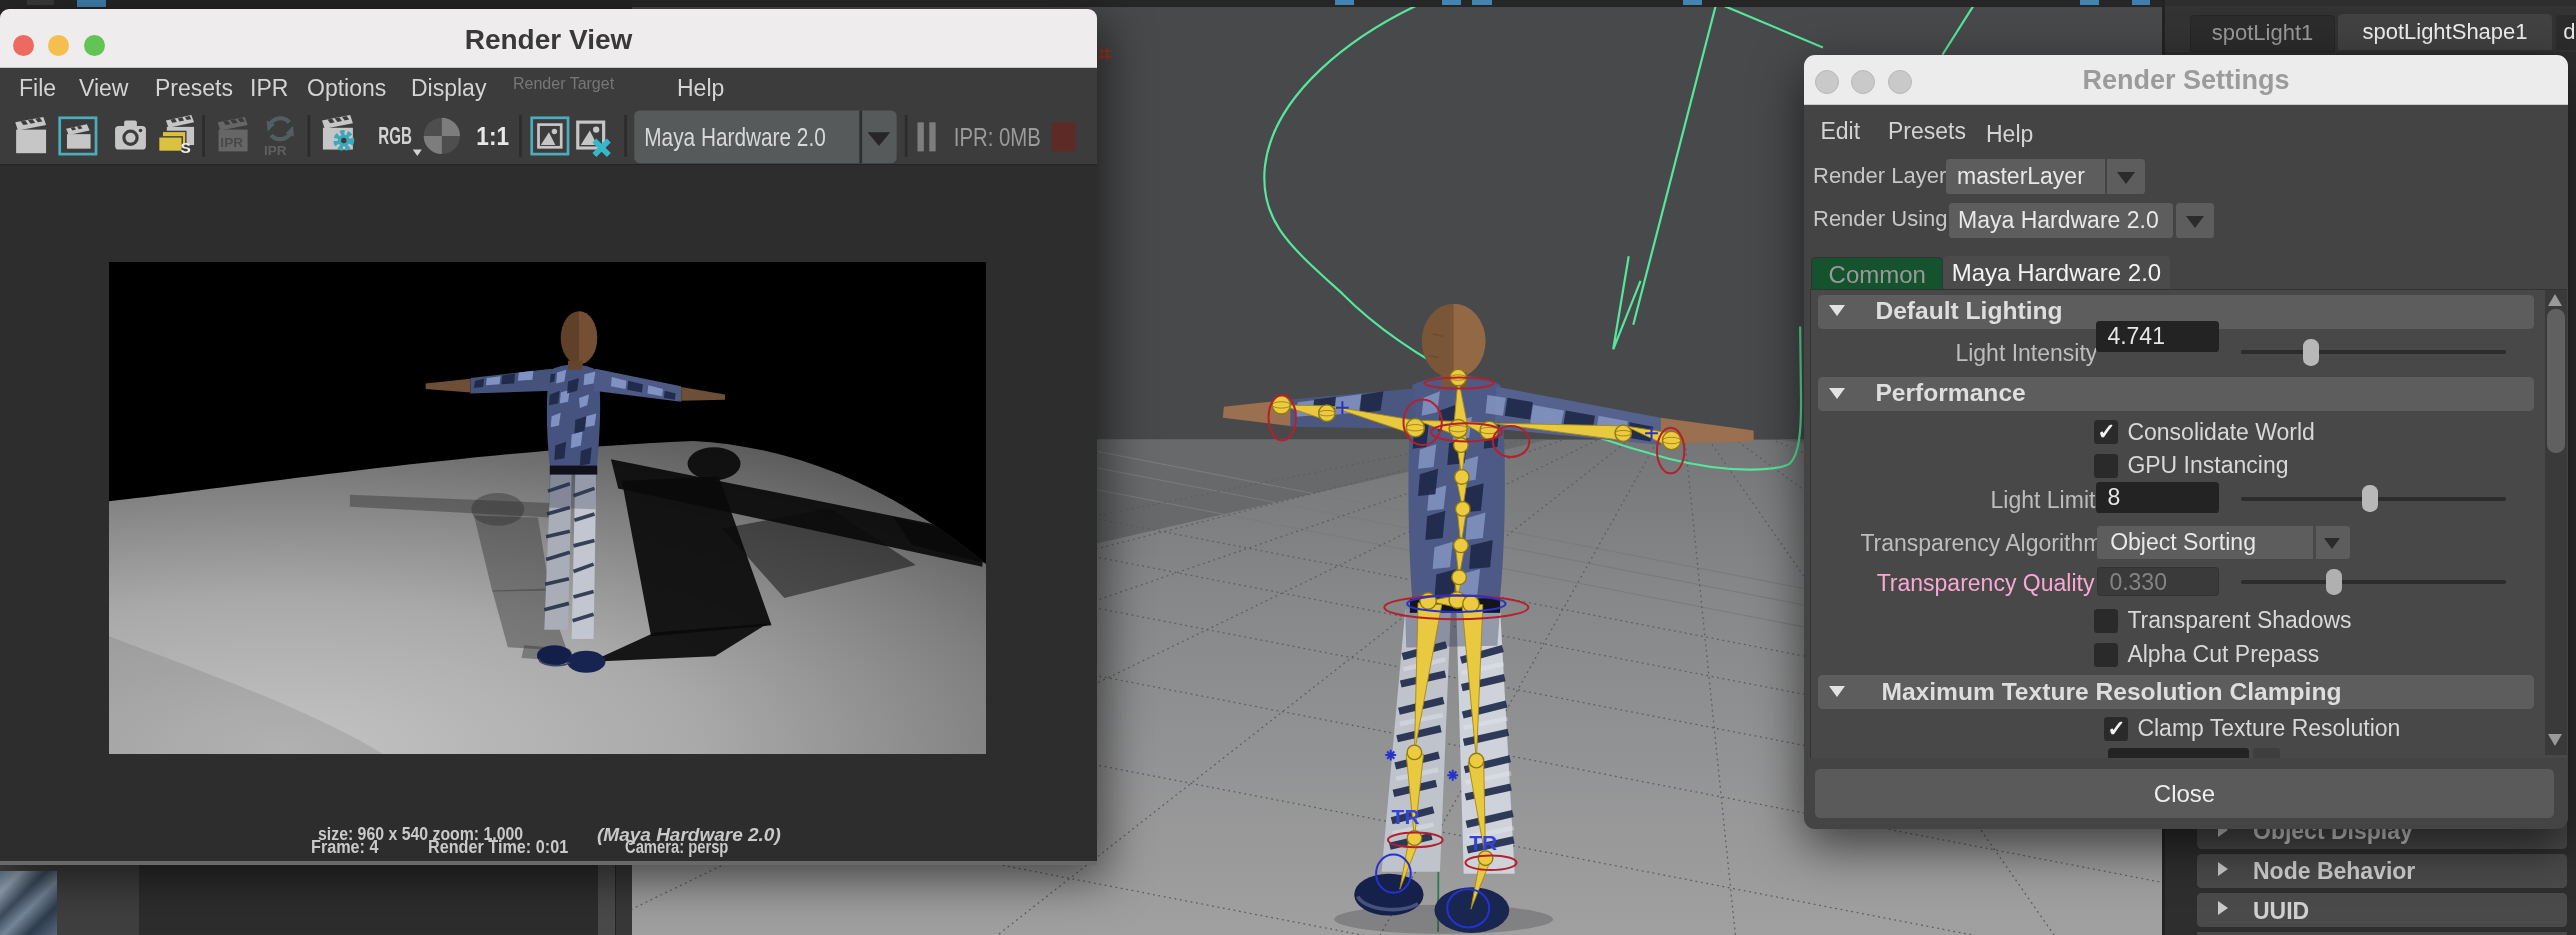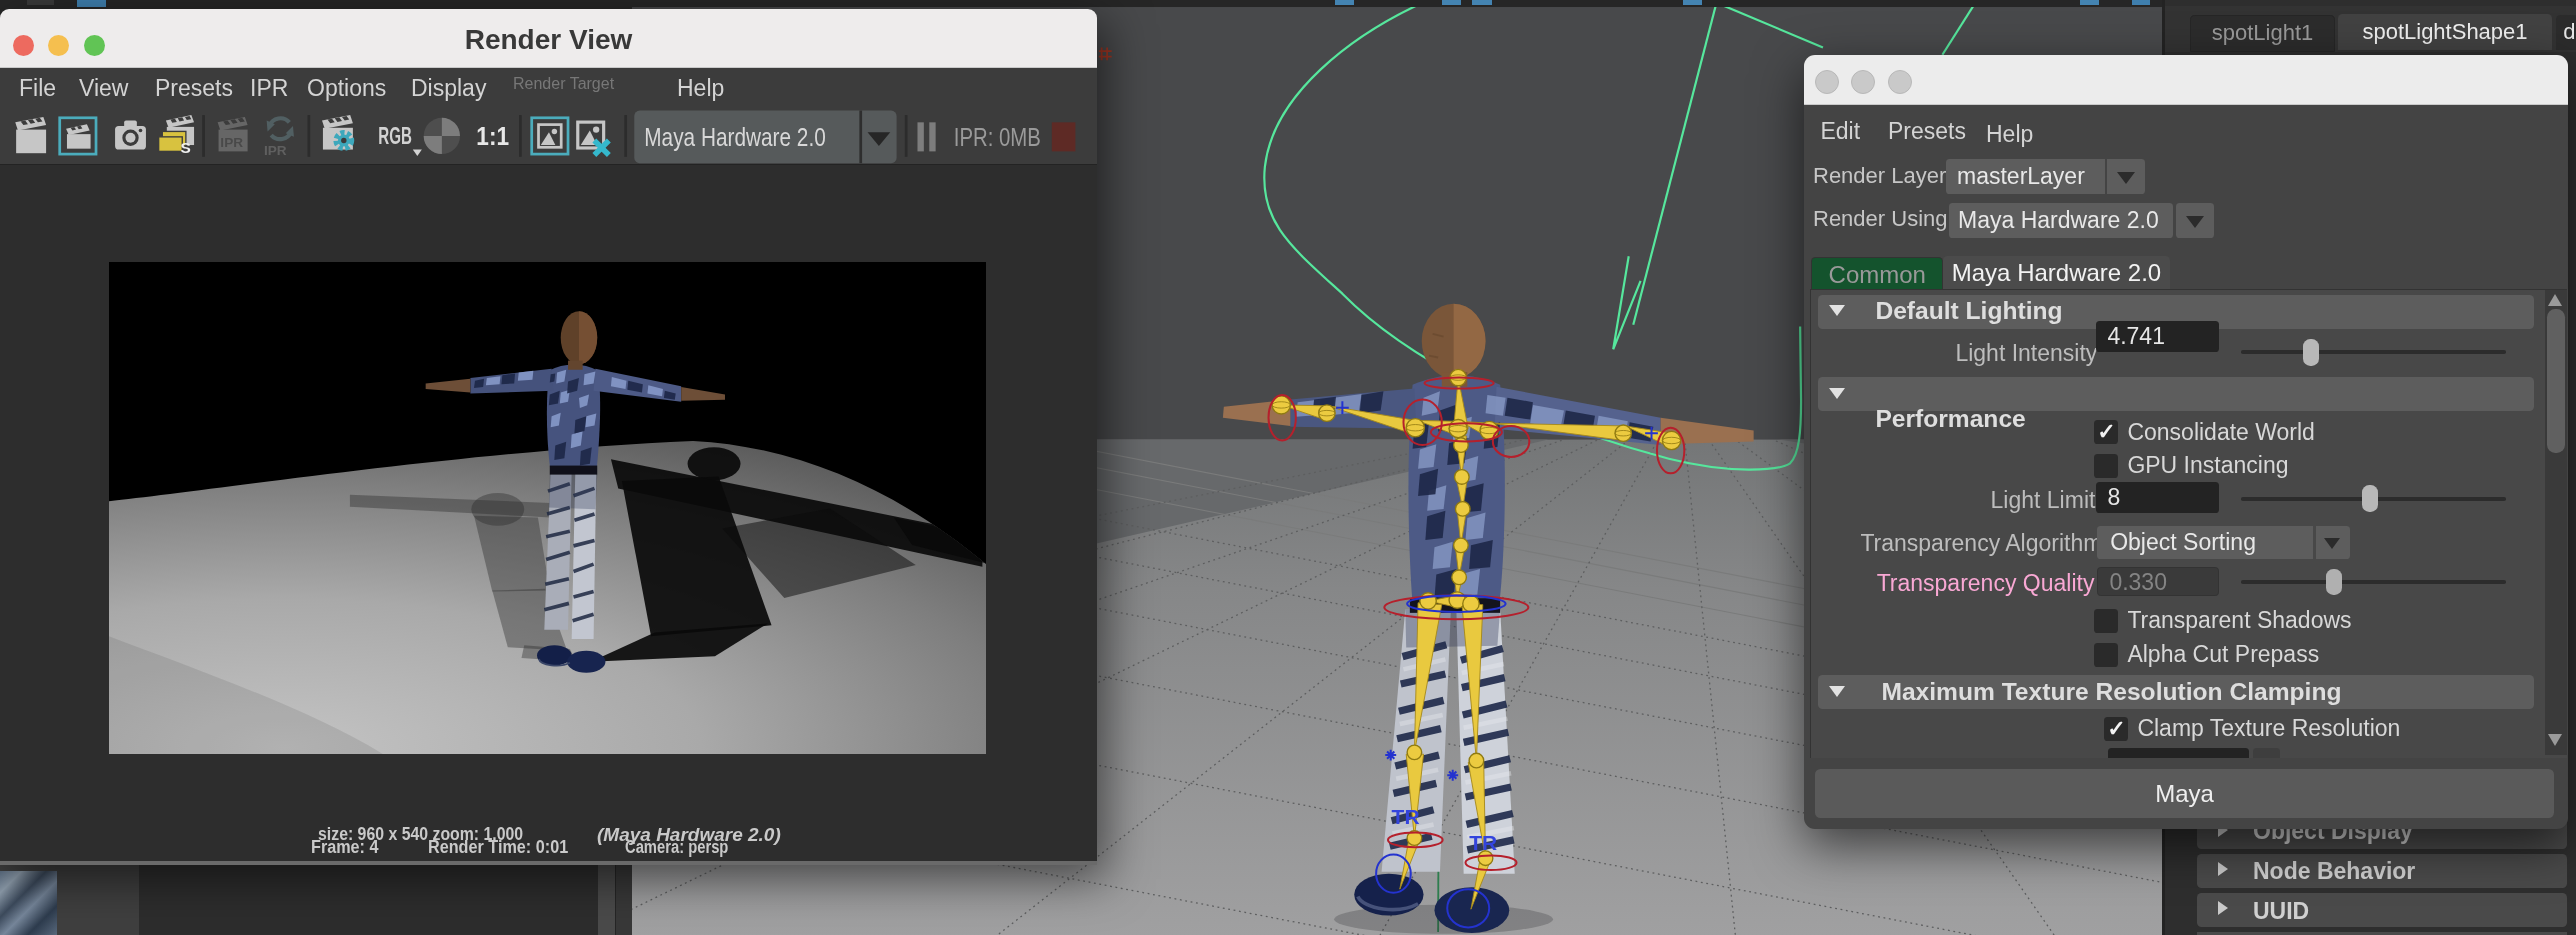--- a/index.html
+++ b/index.html
@@ -486,20 +486,21 @@
       <div class="abs" style="left:625px;top:828px;color:#c9c9c9;font-size:18px;font-weight:bold;transform:scaleX(0.82);transform-origin:0 0;">Camera: persp</div>
   <div class="abs" style="left:0;top:852px;width:1097px;height:3.6px;background:#6a6a6a;"></div>
 </div>
 
 <div id="rs" class="abs" style="left:1804px;top:55px;width:764px;height:774px;background:#444444;border-radius:11px;box-shadow:0 16.4px 50px rgba(0,0,0,0.6);">
 
   <div class="abs" style="left:0;top:0;width:764px;height:49px;background:#ececec;border-radius:11px 11px 0 0;border-bottom:0.9px solid #c9c9c9;"></div>
   <div class="abs" style="left:11px;top:14.6px;width:22px;height:22px;border-radius:50%;background:#c9c9c9;border:0.9px solid #b8b8b8;"></div>
   <div class="abs" style="left:47px;top:14.6px;width:22px;height:22px;border-radius:50%;background:#c9c9c9;border:0.9px solid #b8b8b8;"></div>
   <div class="abs" style="left:84px;top:14.6px;width:22px;height:22px;border-radius:50%;background:#c9c9c9;border:0.9px solid #b8b8b8;"></div>
+  <div class="abs" style="left:0;top:10px;width:764px;text-align:center;color:#9b9b9b;font-size:27px;font-weight:bold;">Render Settings</div>
 
   <div class="abs mi" style="left:16.4px;top:63px;font-size:23px;">Edit</div>
   <div class="abs mi" style="left:84px;top:63px;font-size:23px;">Presets</div>
   <div class="abs mi" style="left:182px;top:66px;font-size:23px;">Help</div>
 
   <div class="abs" style="left:9px;top:108px;font-size:22px;color:#c6c6c6;">Render Layer</div>
   <div class="abs" style="left:142px;top:104px;width:159px;height:35px;background:#5d5d5d;border-radius:3.6px 0 0 3.6px;color:#e8e8e8;font-size:23px;line-height:35px;padding-left:11px;box-sizing:border-box;">masterLayer</div>
   <div class="abs" style="left:303px;top:104px;width:38px;height:35px;background:#5d5d5d;border-radius:0 3.6px 3.6px 0;"></div>
   <div class="abs" style="left:313px;top:117px;width:0;height:0;border-top:12px solid #2b2b2b;border-left:9px solid transparent;border-right:9px solid transparent;"></div>
 
@@ -518,21 +519,21 @@
     <div class="abs" style="left:19px;top:16.4px;width:0;height:0;border-top:11px solid #e2e2e2;border-left:8.2px solid transparent;border-right:8.2px solid transparent;"></div>
     <div class="abs" style="left:65px;top:8.2px;color:#dedede;font-size:24.6px;font-weight:bold;">Default Lighting</div>
 
     <div class="abs" style="left:145px;top:51px;width:140px;text-align:right;color:#bdbdbd;font-size:23px;">Light Intensity</div>
     <div class="abs" style="left:286px;top:32px;width:123px;height:31px;background:#232323;border-radius:3.6px;color:#e6e6e6;font-size:23px;line-height:31px;padding-left:11px;box-sizing:border-box;">4.741</div>
     <div class="abs" style="left:431px;top:61px;width:265px;height:3.6px;background:#2c2c2c;border-radius:1.8px;"></div>
     <div class="abs" style="left:493px;top:50px;width:15.5px;height:27px;background:#b8b8b8;border-radius:7.3px;"></div>
 
     <div class="abs" style="left:7.3px;top:88px;width:716px;height:34px;background:#5d5d5d;border-radius:4.6px;"></div>
     <div class="abs" style="left:19px;top:99px;width:0;height:0;border-top:11px solid #e2e2e2;border-left:8.2px solid transparent;border-right:8.2px solid transparent;"></div>
-    <div class="abs" style="left:65px;top:90px;color:#dedede;font-size:24.6px;font-weight:bold;margin-top:26px;">Performance</div>
+    <div class="abs" style="left:65px;top:90px;color:#dedede;font-size:24.6px;font-weight:bold;">Performance</div>
 
     <div class="abs" style="left:284px;top:131px;width:24px;height:24px;background:#2a2a2a;border-radius:3.6px;color:#f2f2f2;font-size:22px;font-weight:bold;text-align:center;line-height:24px;">✓</div>
     <div class="abs" style="left:317px;top:130px;color:#d8d8d8;font-size:23px;">Consolidate World</div>
 
     <div class="abs" style="left:284px;top:165px;width:24px;height:24px;background:#2a2a2a;border-radius:3.6px;"></div>
     <div class="abs" style="left:317px;top:163px;color:#d8d8d8;font-size:23px;">GPU Instancing</div>
 
     <div class="abs" style="left:145px;top:198px;width:140px;text-align:right;color:#bdbdbd;font-size:23px;">Light Limit</div>
     <div class="abs" style="left:286px;top:193px;width:123px;height:31px;background:#232323;border-radius:3.6px;color:#e6e6e6;font-size:23px;line-height:31px;padding-left:11px;box-sizing:border-box;">8</div>
     <div class="abs" style="left:431px;top:208px;width:265px;height:3.6px;background:#2c2c2c;border-radius:1.8px;"></div>
@@ -563,17 +564,17 @@
 
     <div class="abs" style="left:298px;top:459px;width:141px;height:18px;background:#232323;border-radius:3.6px;"></div>
     <div class="abs" style="left:443px;top:459px;width:27px;height:18px;background:#3e3e3e;border-radius:3.6px;"></div>
   </div>
 
   <div class="abs" style="left:741px;top:235px;width:22px;height:465px;background:#3a3a3a;"></div>
   <div class="abs" style="left:744px;top:239px;width:0;height:0;border-bottom:12.8px solid #9a9a9a;border-left:7.3px solid transparent;border-right:7.3px solid transparent;"></div>
   <div class="abs" style="left:744px;top:679px;width:0;height:0;border-top:12.8px solid #9a9a9a;border-left:7.3px solid transparent;border-right:7.3px solid transparent;"></div>
   <div class="abs" style="left:743px;top:254px;width:18px;height:144px;background:#606060;border-radius:8.2px;"></div>
 
-  <div class="abs" style="left:11px;top:714px;width:739px;height:49px;background:#5a5a5a;border-radius:5.5px;color:#eeeeee;font-size:24px;display:flex;align-items:center;justify-content:center;">Maya</div>
+  <div class="abs" style="left:11px;top:714px;width:739px;height:49px;background:#5a5a5a;border-radius:5.5px;color:#eeeeee;font-size:24px;display:flex;align-items:center;justify-content:center;">Close</div>
 </div>
 
 </div>
 
 
 </body></html>

